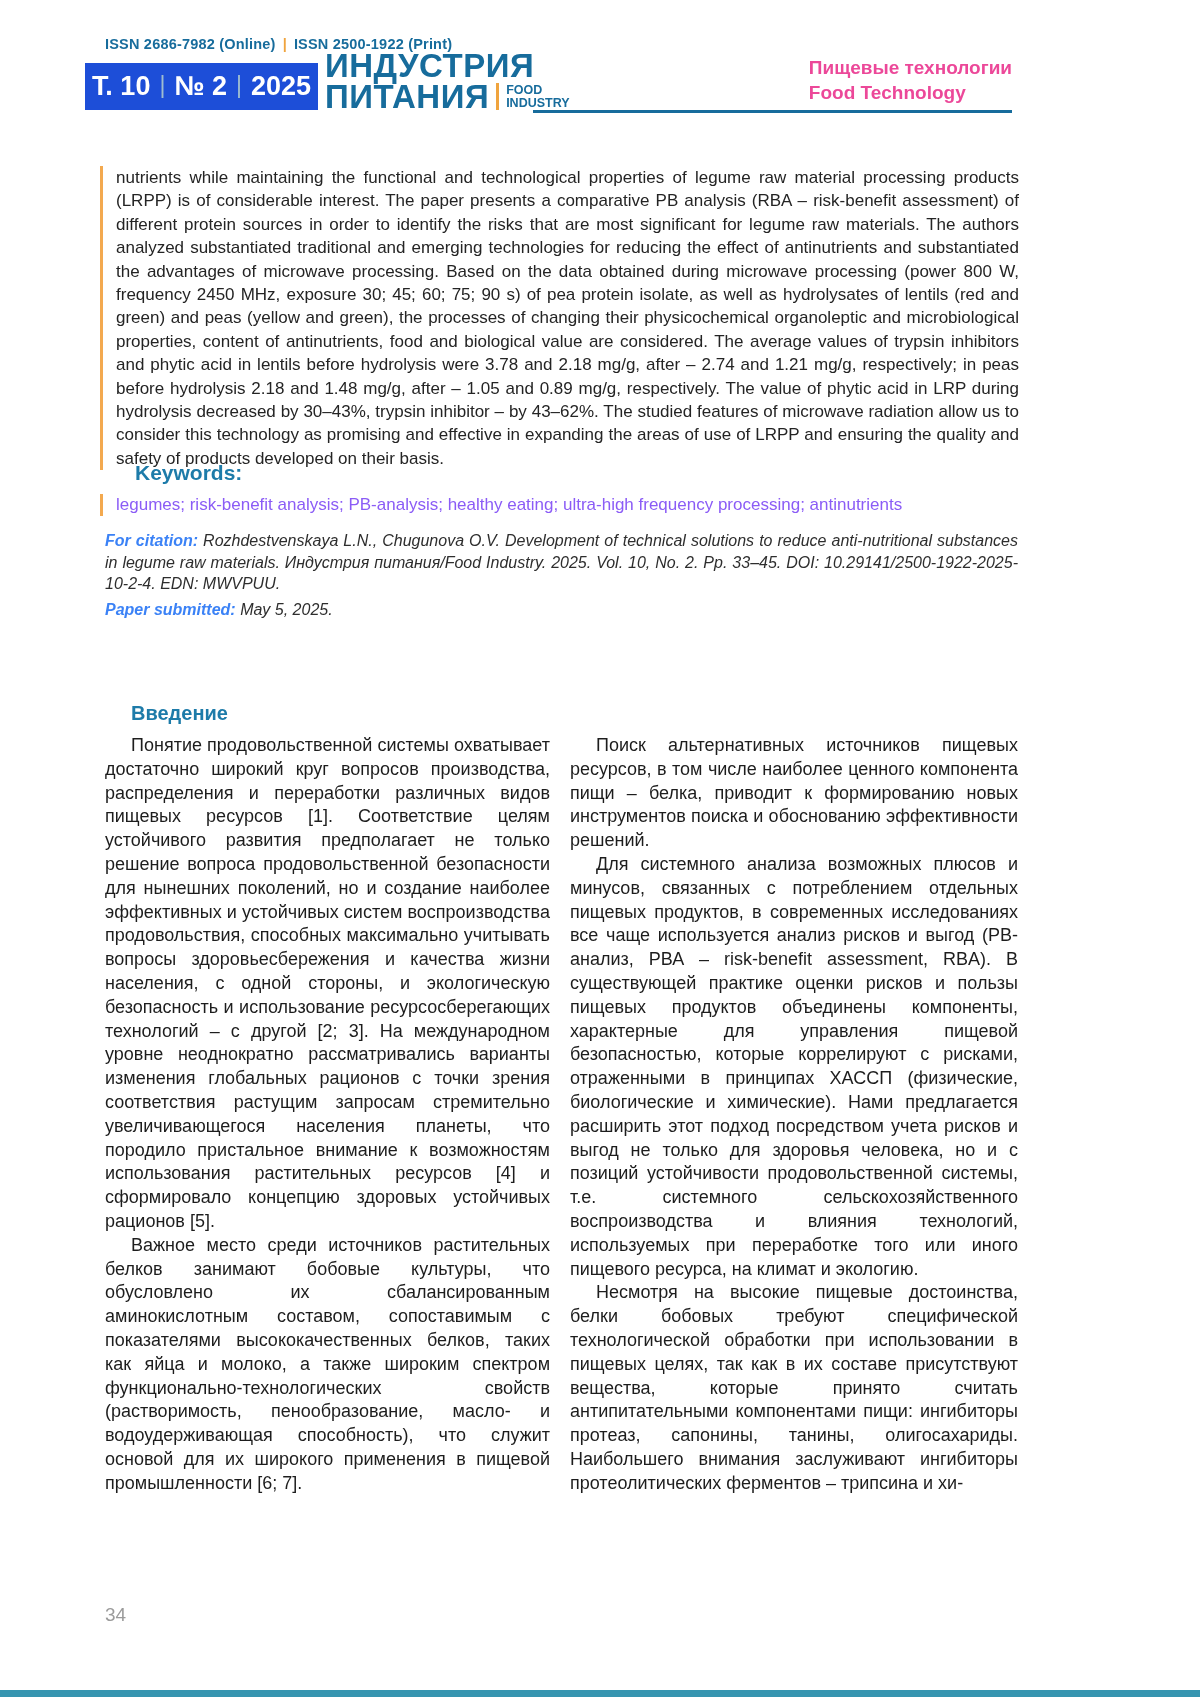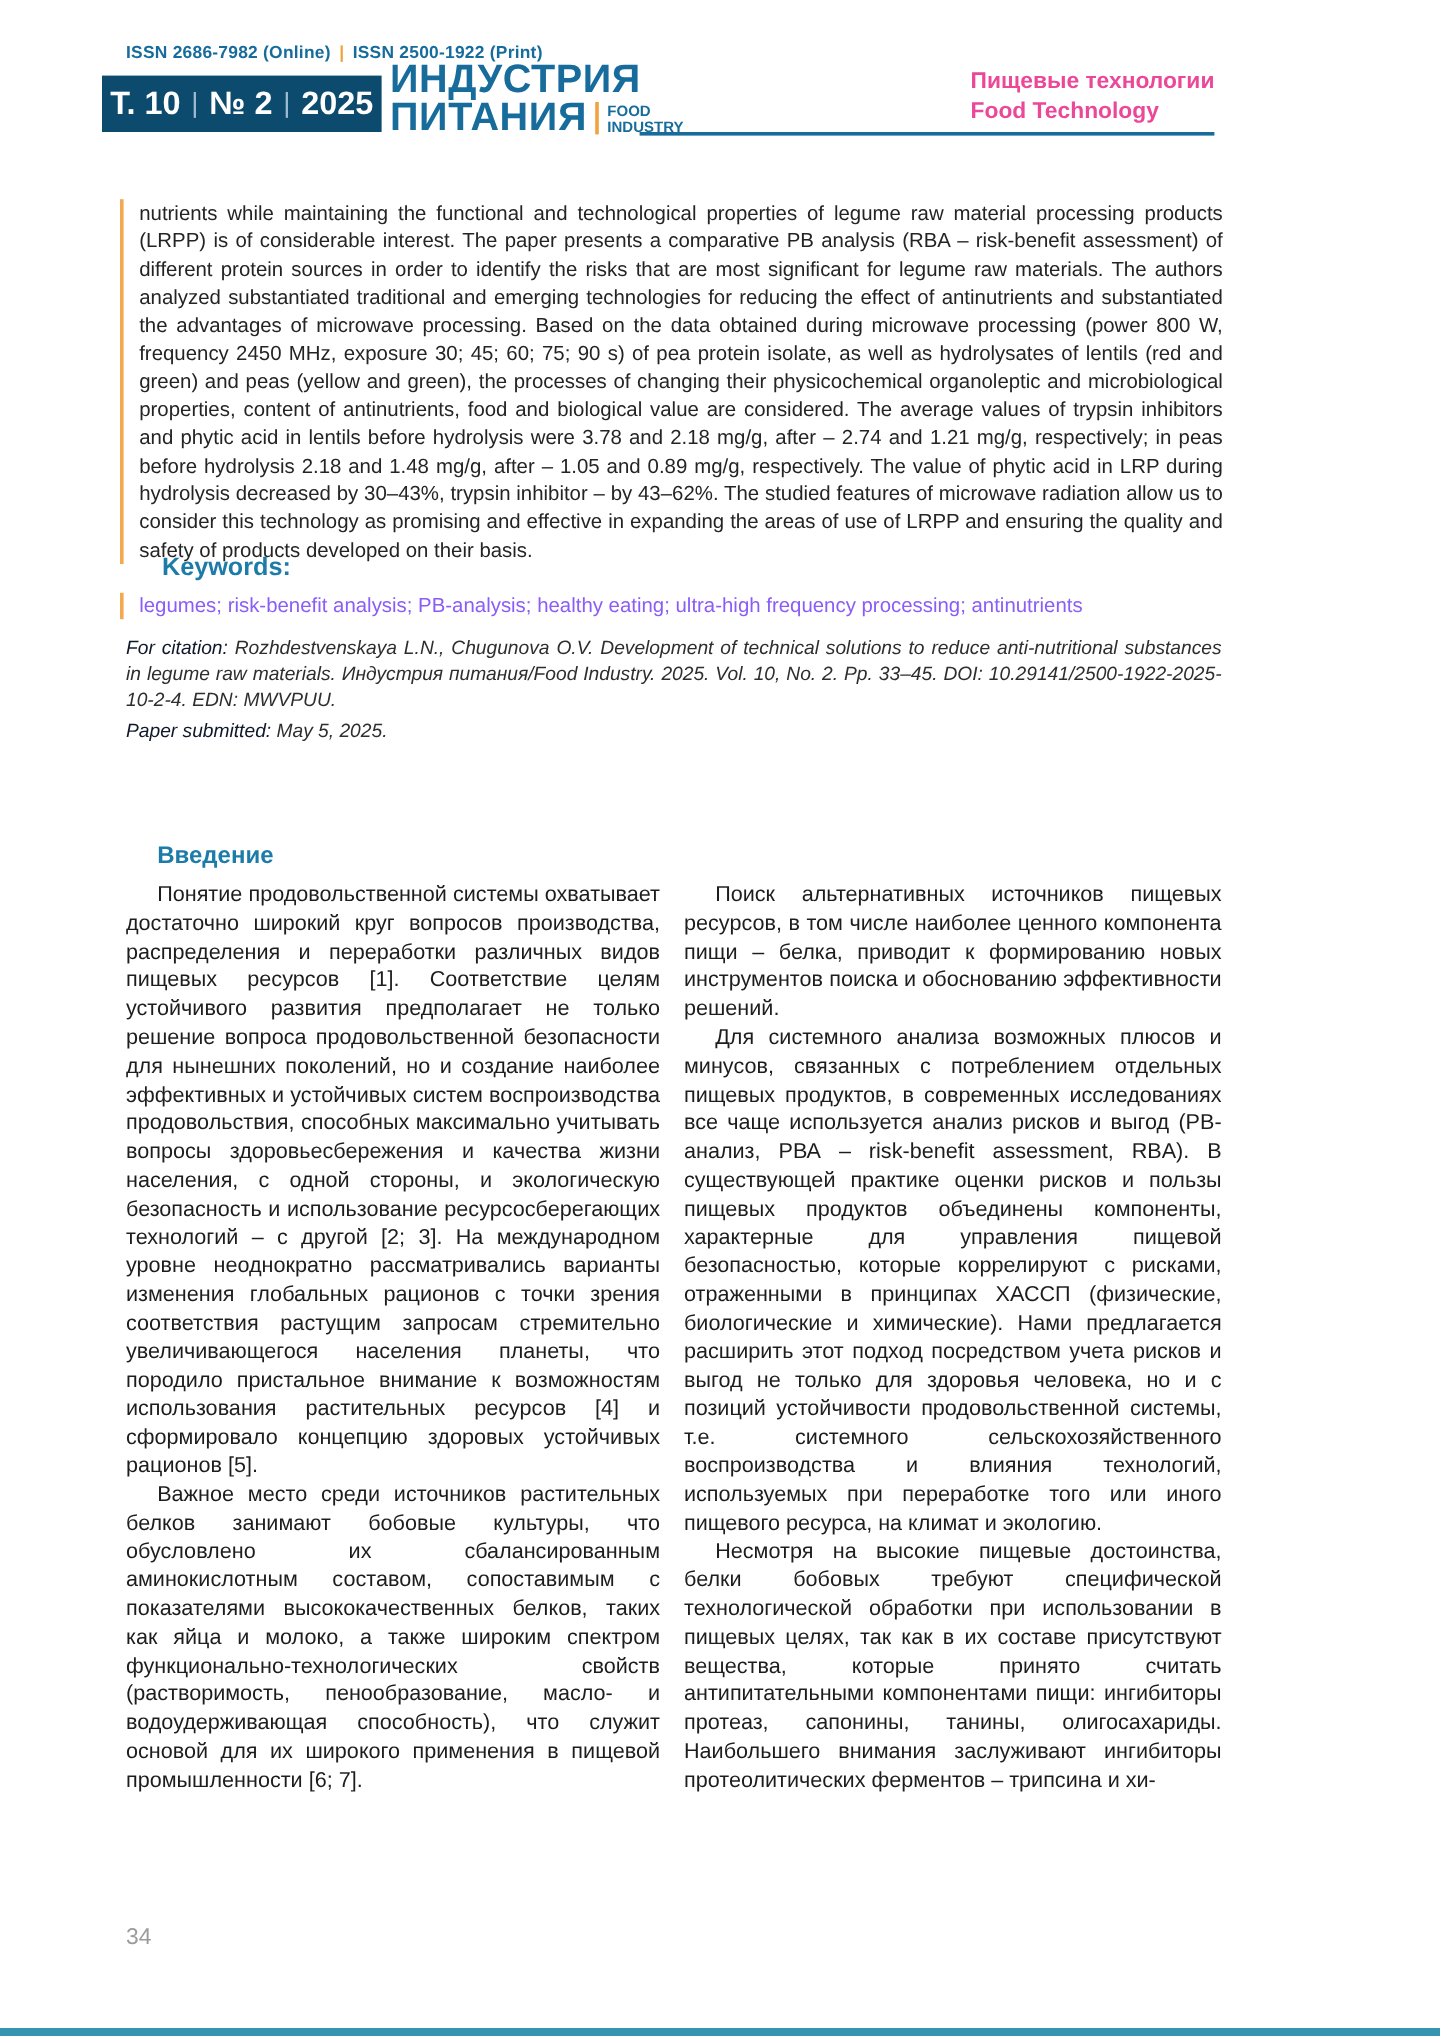--- a/index.html
+++ b/index.html
@@ -8,27 +8,27 @@
     font-family:"Liberation Sans", sans-serif; overflow:hidden;
   }
   
   .issn-line {
     position:absolute; left:105px; top:36px;
     font-size:14.5px; font-weight:bold; color:#176c9c; letter-spacing:0.2px;
   }
   .issn-sep { color:#f0a43e; padding:0 7px; font-weight:bold; }
   .vol-box {
     position:absolute; left:85px; top:63px; width:233px; height:47px;
-    background:#0c4a6e; color:#ffffff; display:flex; align-items:center;
+    background:#1d4ed8; color:#ffffff; display:flex; align-items:center;
     justify-content:center; font-size:27px; font-weight:bold; white-space:nowrap;
   }
   .vol-sep { color:#9ebdd0; font-weight:normal; padding:0 9px; font-size:23px; position:relative; top:-1px; }
   .journal-title { position:absolute; left:325px; top:50px; color:#176c9c; }
   .jt-ru { font-size:33px; font-weight:800; line-height:31px; letter-spacing:0.5px; }
-  .jt-row { display:flex; align-items:flex-end; }
+  .jt-row { display:flex; align-items:flex-start; }
   .orange-vbar { width:3px; height:27px; background:#f0a43e; margin:2px 7px 0 7px; }
   .jt-en { font-size:12.5px; font-weight:800; line-height:12.5px; color:#176c9c; margin-top:3px; }
   .section-head {
     position:absolute; right:188px; top:55px; text-align:left;
     font-size:19px; font-weight:bold; color:#ec4899; line-height:25px;
   }
   .header-rule { position:absolute; left:533px; top:110px; width:479px; height:3px; background:#176c9c; }
   
   .abstract {
     position:absolute; left:100px; top:166px; width:903px;
@@ -42,21 +42,21 @@
   .kw-body {
     position:absolute; left:100px; top:494px; width:903px;
     border-left:3px solid #f3a94f; padding-left:13px;
     font-size:17px; line-height:22px; color:#8b5cf6;
   }
   .citation {
     position:absolute; left:105px; top:530px; width:913px;
     font-style:italic; font-size:16px; line-height:21.5px;
     text-align:justify; color:#2e2e2e;
   }
-  .cit-label { color:#0f172a; font-weight:400; }
+  .cit-label { color:#3b82f6; font-weight:700; }
   .submitted {
     position:absolute; left:105px; top:601px; width:913px;
     font-style:italic; font-size:16px; color:#2e2e2e;
   }
   
   .col-left  { position:absolute; left:105px; top:700px; width:445px; }
   .col-right { position:absolute; left:570px; top:734px; width:448px; }
   .intro-head { font-size:20px; font-weight:700; color:#1d7ba9; margin:0 0 8px 26px; line-height:26px; }
   .body-para {
     margin:0; text-indent:26px; font-size:18px; line-height:23.8px;

